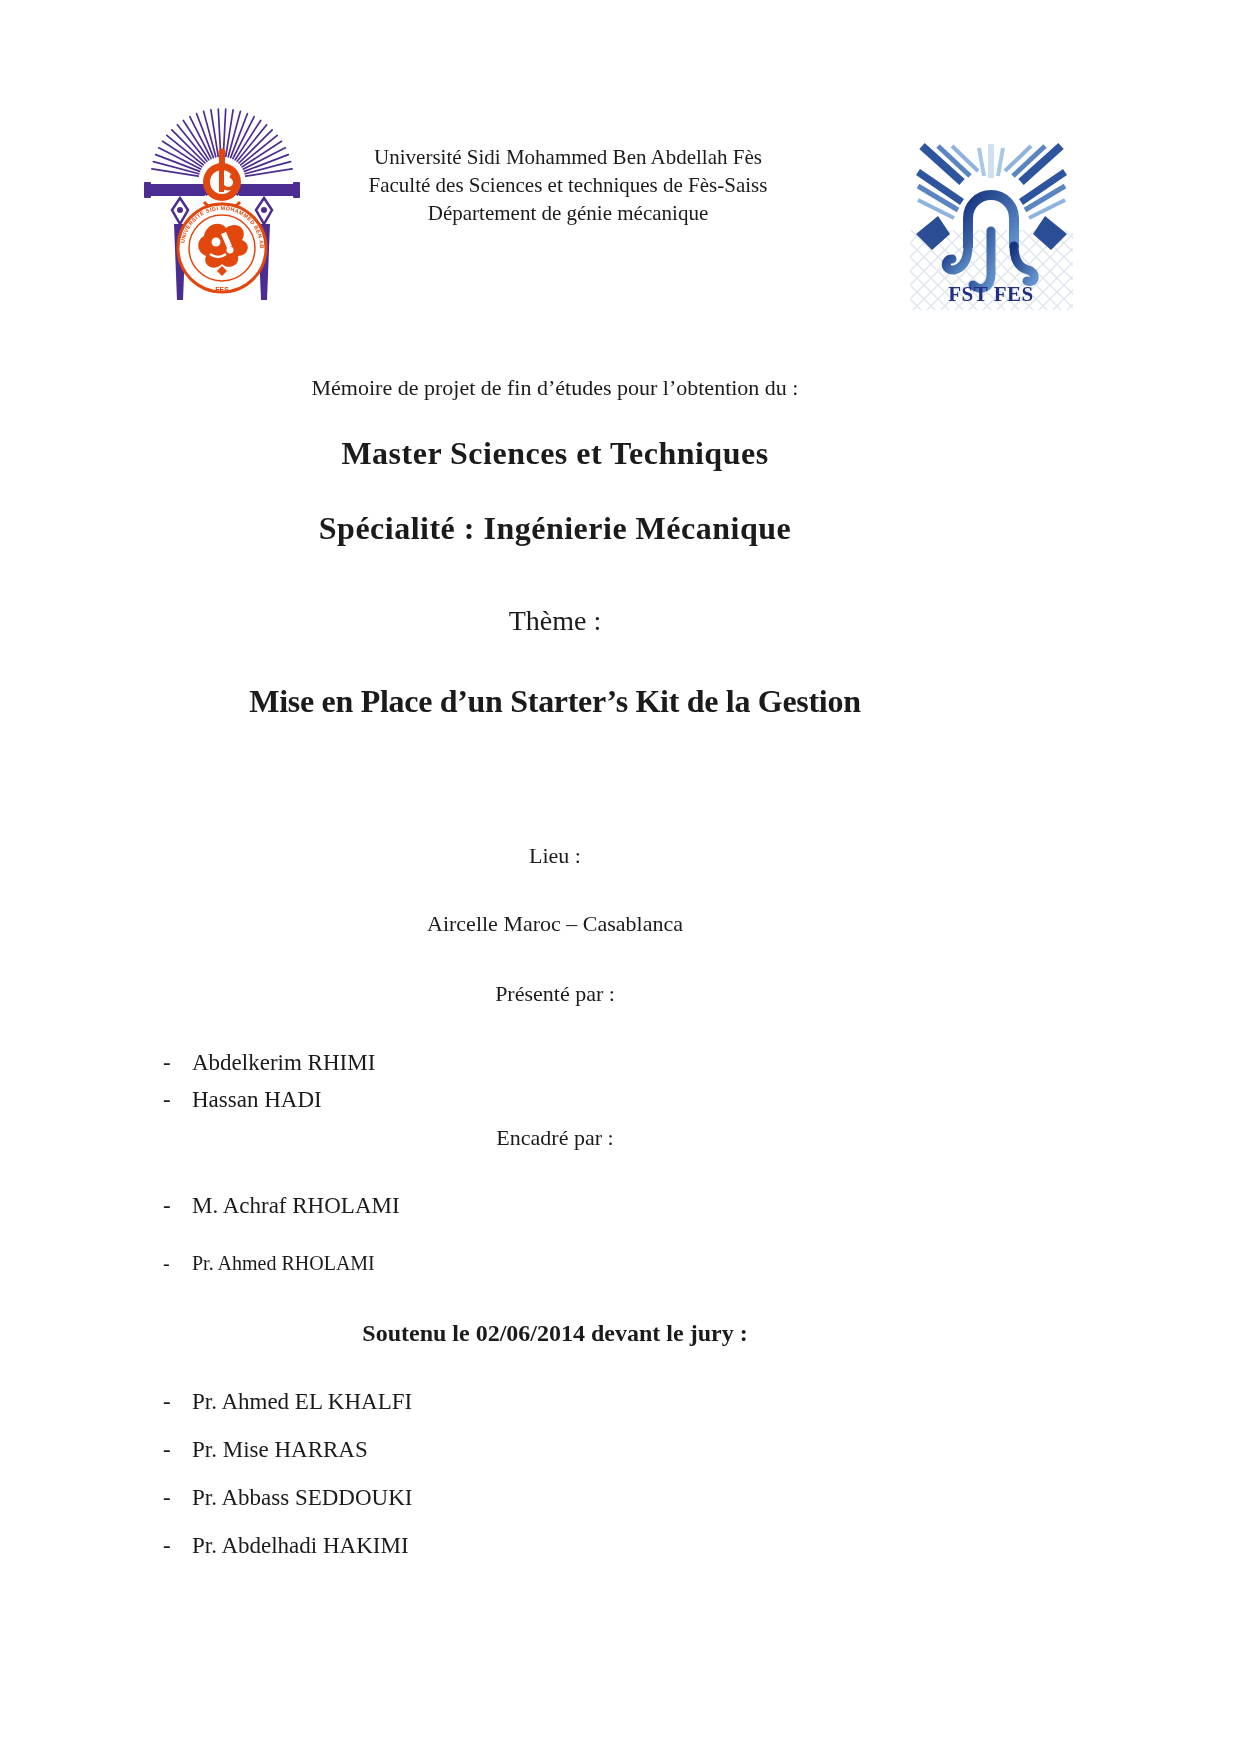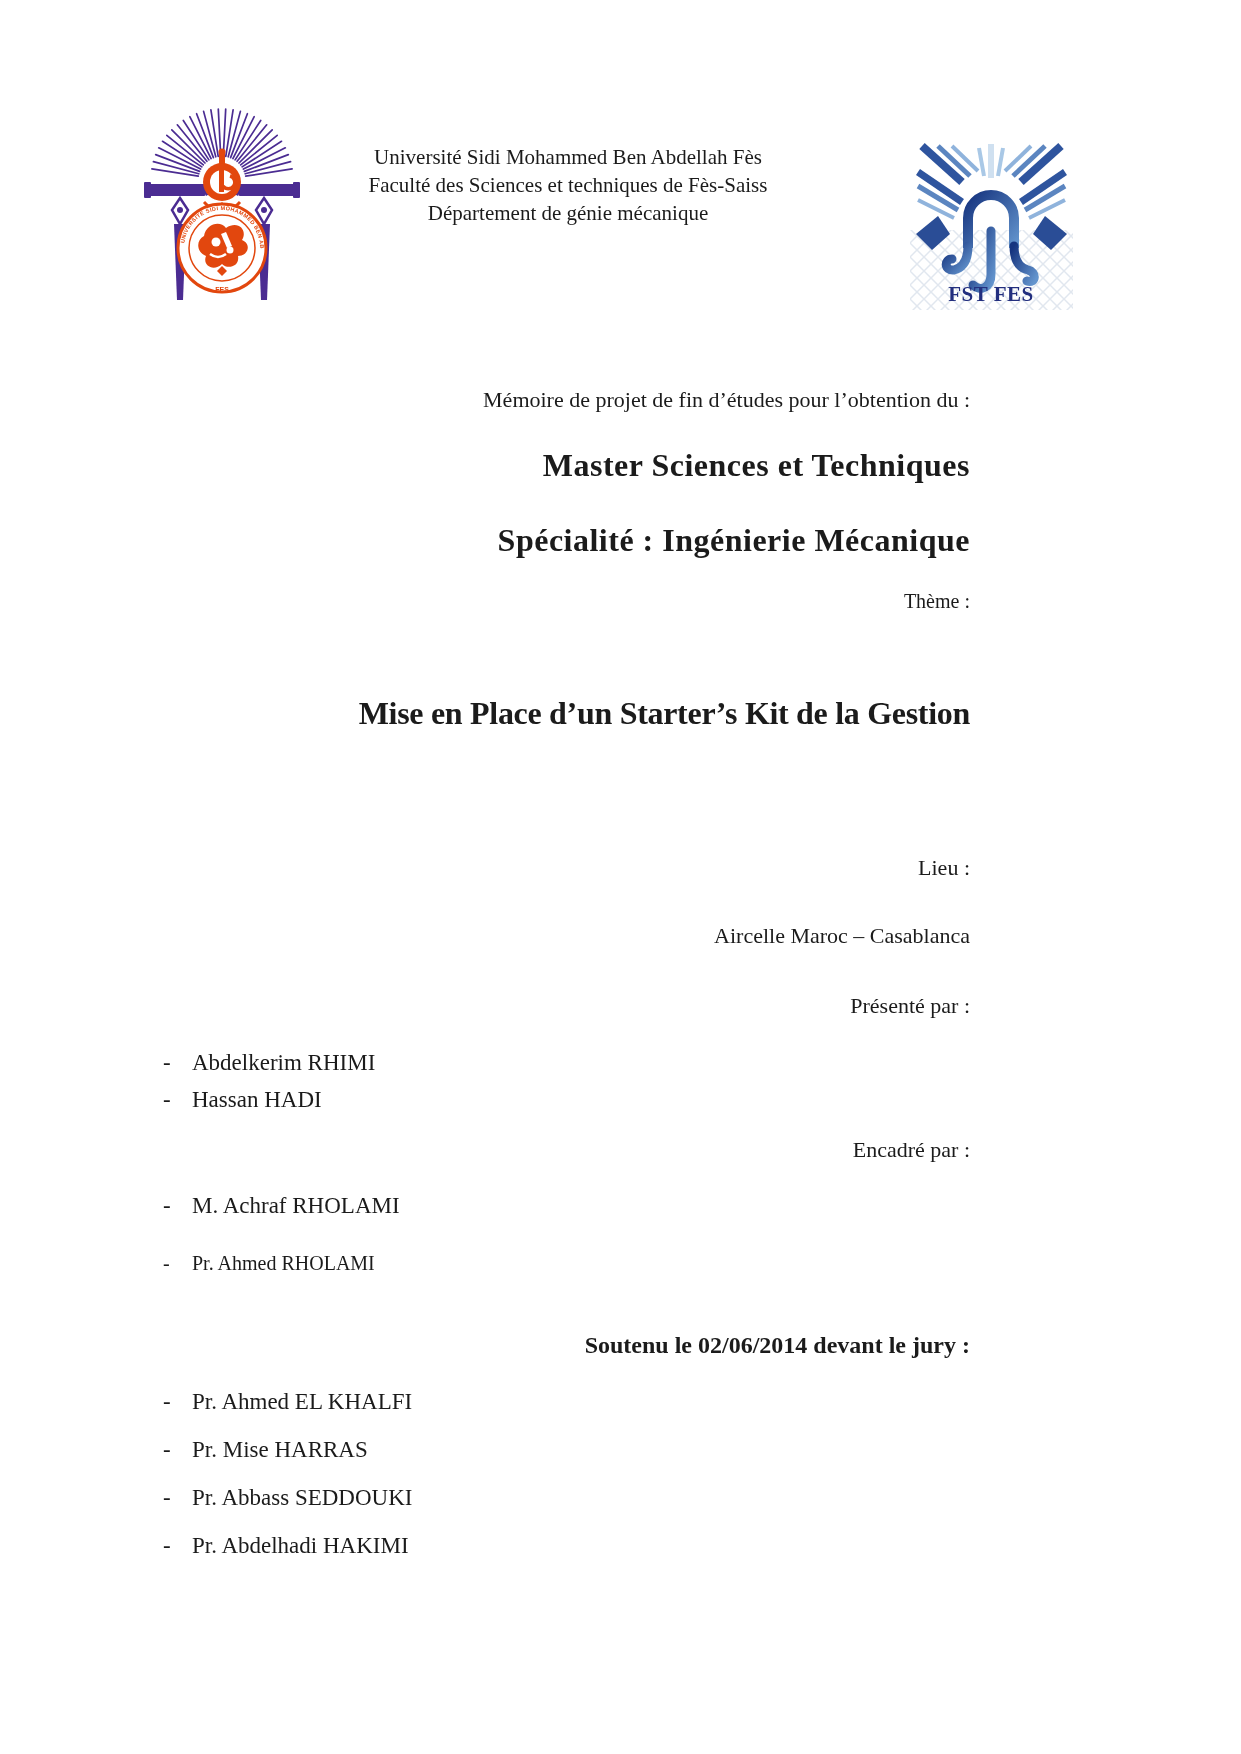--- a/index.html
+++ b/index.html
@@ -5,31 +5,31 @@
   :root{
     --text:#1b1b1b; --purple:#4b2c92; --orange:#e2470e;
     --navy:#232f7f; --blue-mid:#2e549e; --blue-light:#8fb3dc;
   }
   *{margin:0;padding:0;box-sizing:border-box;}
   html,body{background:#ffffff;}
   body{font-family:"Liberation Serif","DejaVu Serif",serif;color:var(--text);}
   .page{position:relative;width:1241px;height:1754px;background:#fff;overflow:hidden;}
 
   .abs{position:absolute;}
-  .col{left:140px;width:830px;text-align:right;line-height:1.25;margin-top:12px;}
+  .col{left:140px;width:830px;text-align:center;line-height:1.25;}
 
   .uni-logo{left:142px;top:98px;width:160px;height:205px;}
   .fst-logo{left:910px;top:138px;width:163px;height:172px;}
   .header-text{left:290px;top:143px;width:556px;text-align:center;
                font-size:21px;line-height:28px;}
 
   .intro{top:374px;font-size:22px;}
   .master{top:433px;font-size:32px;font-weight:bold;letter-spacing:.5px;}
   .specialty{top:508px;font-size:32px;font-weight:bold;letter-spacing:.5px;}
-  .theme-label{top:577px;font-size:20px;}
+  .theme-label{top:603px;font-size:28px;}
   .theme-1{top:681px;font-size:32px;font-weight:bold;letter-spacing:-.3px;}
   .theme-2{top:751px;font-size:32px;font-weight:bold;letter-spacing:-.3px;}
   .lieu{top:842px;font-size:22px;}
   .aircelle{top:910px;font-size:22px;}
   .presente{top:980px;font-size:22px;}
   .encadre{top:1124px;font-size:22px;}
   .soutenu{top:1318px;font-size:24px;font-weight:bold;}
 
   .list{left:163px;width:780px;text-align:left;}
   .li{display:flex;align-items:baseline;}

